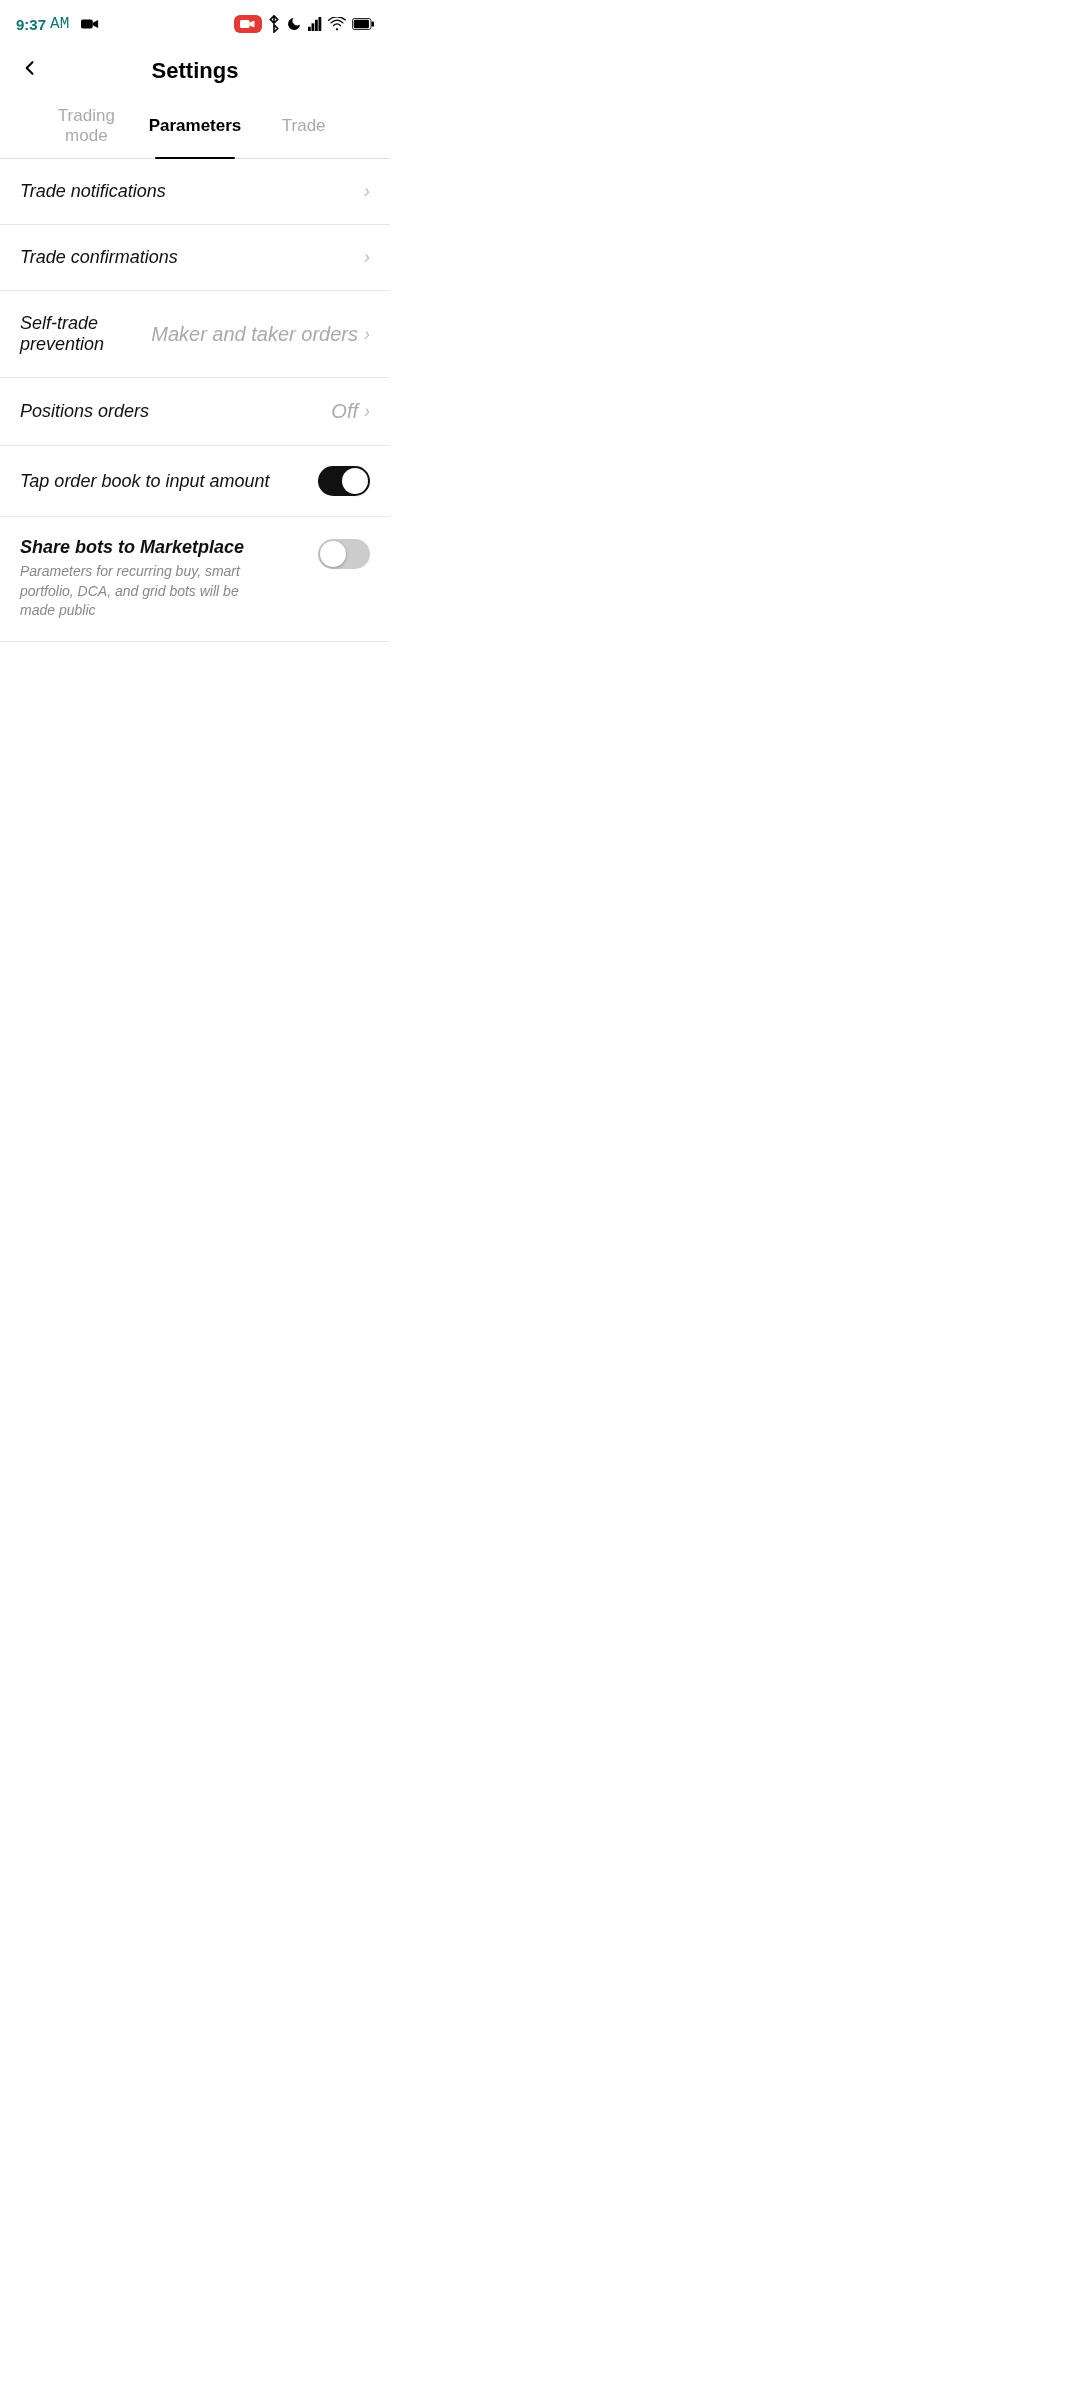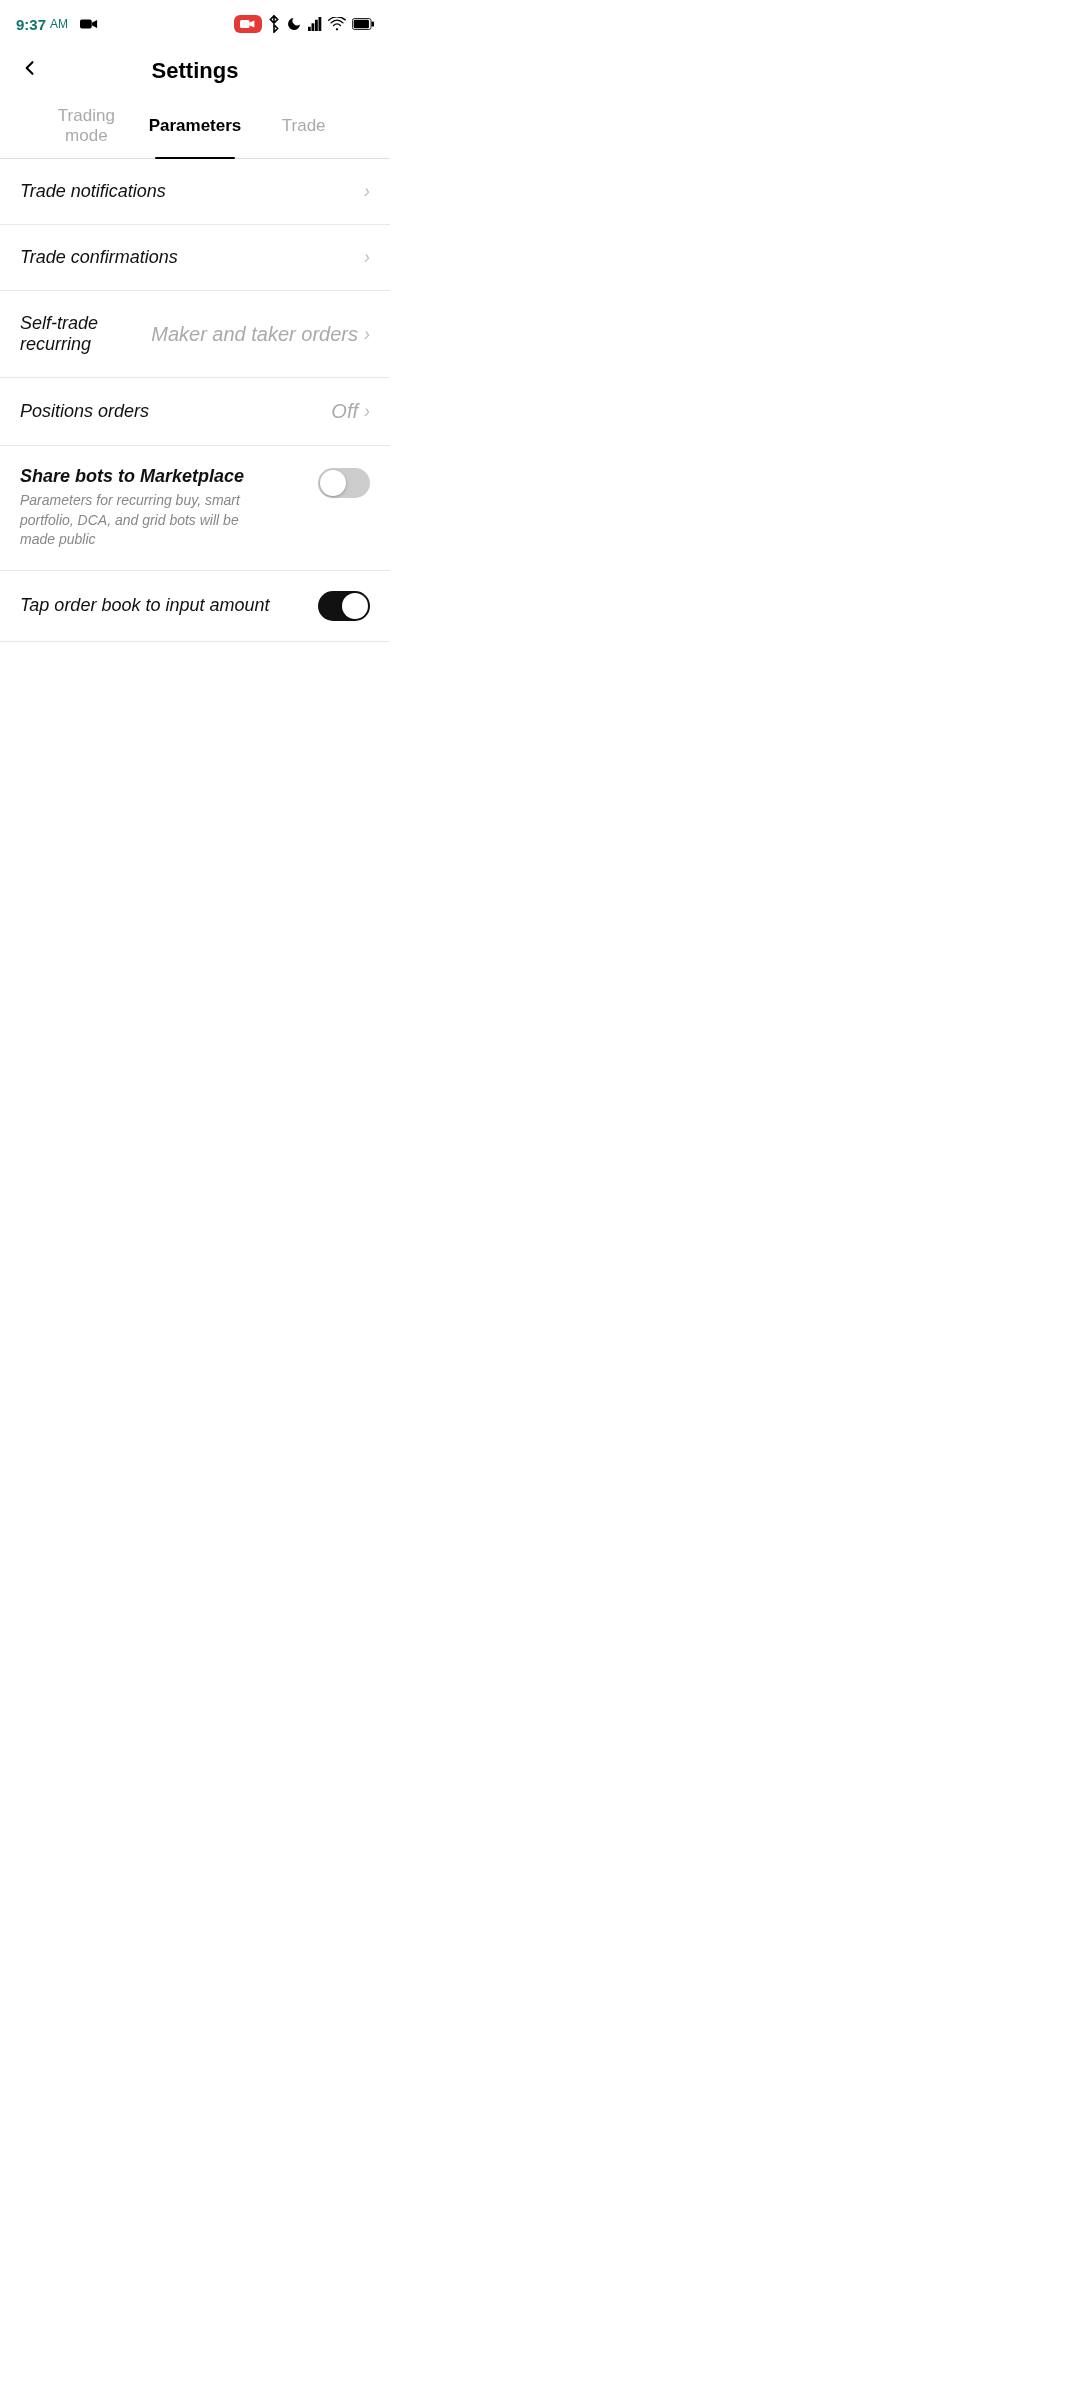--- a/index.html
+++ b/index.html
@@ -29,22 +29,23 @@
     .status-time {
       font-size: 15px;
       font-weight: 600;
       color: #0f766e;
       display: flex;
       align-items: center;
       gap: 4px;
     }
 
     .status-time .am {
-      font-size: 12px;
+      font-size: 16px;
       font-weight: 500;
+      font-family: Liberation Mono, monospace;
     }
 
     .status-icons {
       display: flex;
       align-items: center;
       gap: 6px;
     }
 
     .camera-icon-red {
       background: #e53935;
@@ -297,54 +298,54 @@
     <div class="menu-item-left">
       <span class="menu-item-label">Trade confirmations</span>
     </div>
     <div class="menu-item-right">
       <span class="chevron">›</span>
     </div>
   </div>
 
   <div class="menu-item">
     <div class="menu-item-left">
-      <span class="menu-item-label">Self-trade recurring</span>
+      <span class="menu-item-label">Self-trade prevention</span>
     </div>
     <div class="menu-item-right">
       <span class="menu-item-value">Maker and taker orders</span>
       <span class="chevron">›</span>
     </div>
   </div>
 
   <div class="menu-item">
     <div class="menu-item-left">
       <span class="menu-item-label">Positions orders</span>
     </div>
     <div class="menu-item-right">
       <span class="menu-item-value">Off</span>
       <span class="chevron">›</span>
+    </div>
+  </div>
+
+  <div class="menu-item menu-item-toggle" style="align-items:center;">
+    <div class="menu-item-left">
+      <span class="menu-item-label">Tap order book to input amount</span>
+    </div>
+    <div class="menu-item-right">
+      <div class="toggle on">
+        <div class="toggle-thumb"></div>
+      </div>
     </div>
   </div>
 
   <div class="menu-item menu-item-toggle" style="align-items:flex-start;">
     <div class="menu-item-left" style="flex:1; padding-right:16px;">
       <span class="menu-item-label" style="font-weight:600;">Share bots to Marketplace</span>
       <span class="menu-item-sublabel">Parameters for recurring buy, smart portfolio, DCA, and grid bots will be made public</span>
     </div>
     <div class="menu-item-right" style="padding-top:2px;">
       <div class="toggle off">
         <div class="toggle-thumb"></div>
       </div>
     </div>
   </div>
 
-  <div class="menu-item menu-item-toggle" style="align-items:center;">
-    <div class="menu-item-left">
-      <span class="menu-item-label">Tap order book to input amount</span>
-    </div>
-    <div class="menu-item-right">
-      <div class="toggle on">
-        <div class="toggle-thumb"></div>
-      </div>
-    </div>
-  </div>
-
 </div>
 
 </body></html>

